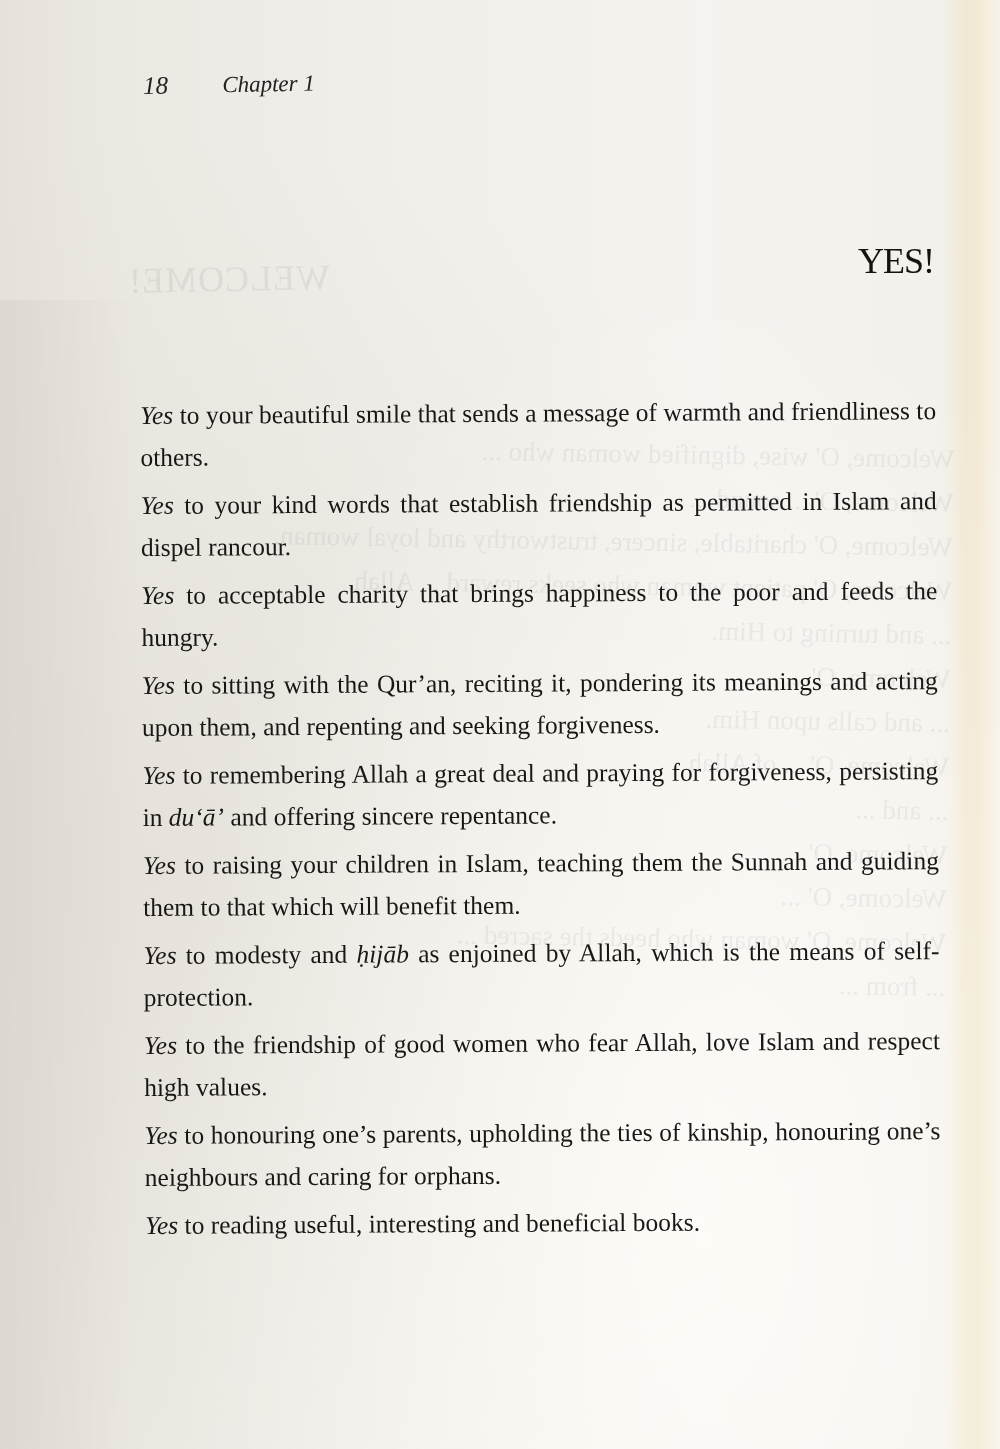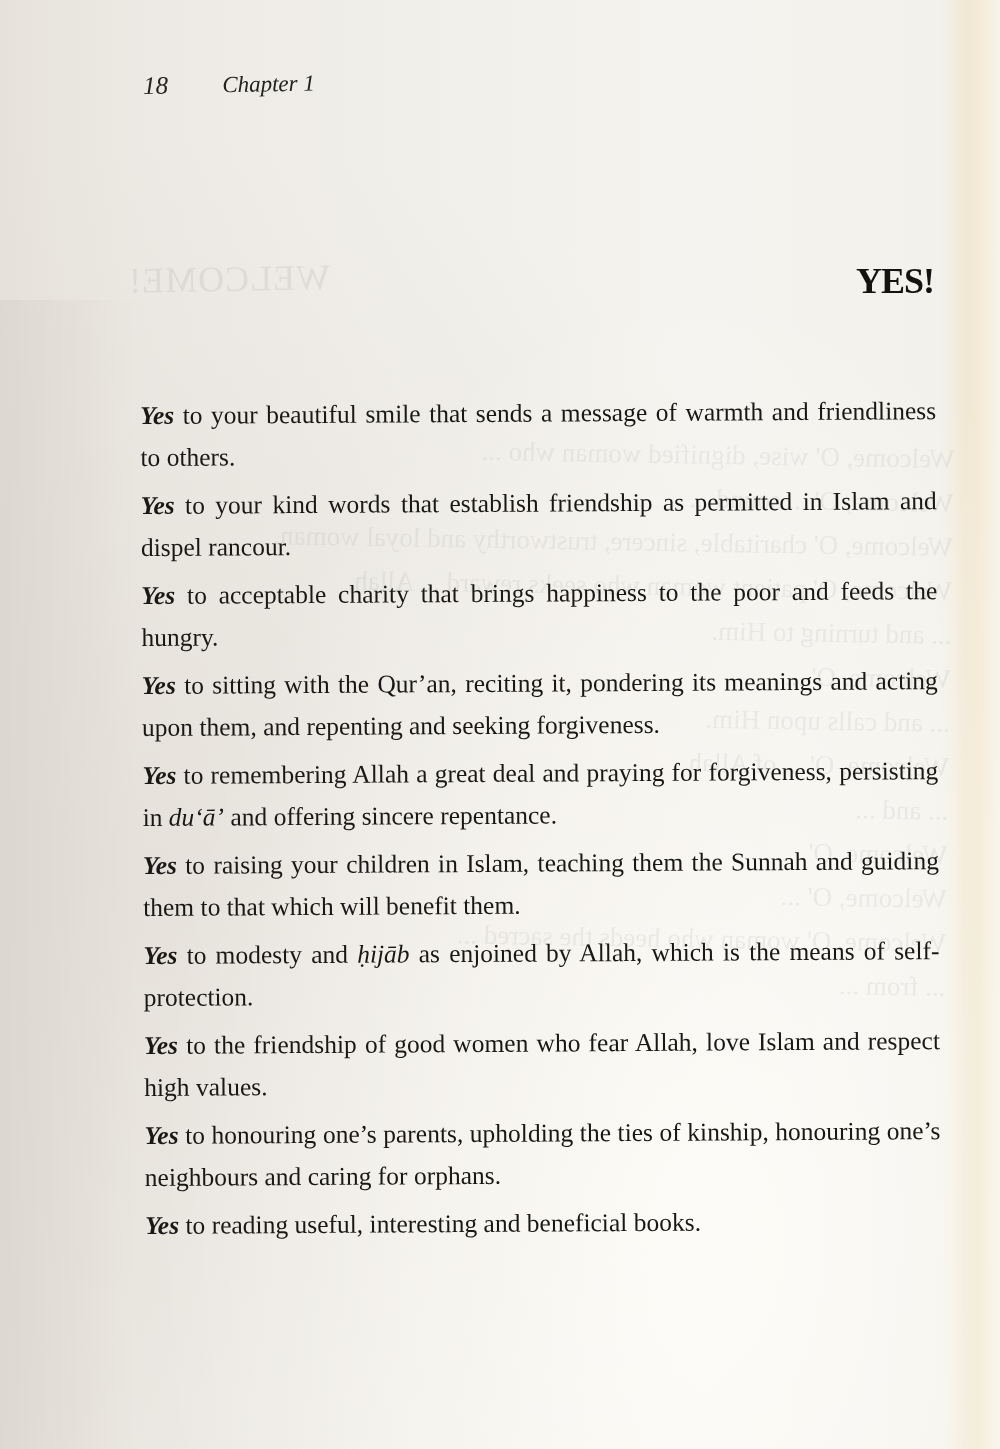--- a/index.html
+++ b/index.html
@@ -83,44 +83,44 @@
       width: 800px;
       font-size: 27px;
       line-height: 44px;
       color: rgba(110,115,125,0.10);
       transform: scaleX(-1) rotate(-1deg);
     }
     
     .section-title {
       position: absolute;
       right: 66px;
-      top: 260px;
+      top: 240px;
       font-size: 36px;
-      font-weight: bold;
+      font-weight: normal;
       letter-spacing: -1px;
       color: #151311;
     }
     
     .body-text {
       position: absolute;
       left: 140px;
       top: 395px;
       width: 796px;
       transform: rotate(-0.35deg);
       transform-origin: left top;
     }
     .entry {
       font-size: 25.5px;
       line-height: 42px;
       margin: 0 0 6px 0;
       text-align: justify;
       color: #1a1816;
     }
     .entry .lead {
-      font-weight: bold;
+      font-weight: normal;
       font-style: italic;
     }
     .entry em {
     }
   </style>
 </head>
 <body>
 
 <div class="page">
   <div class="left-shade"></div>

